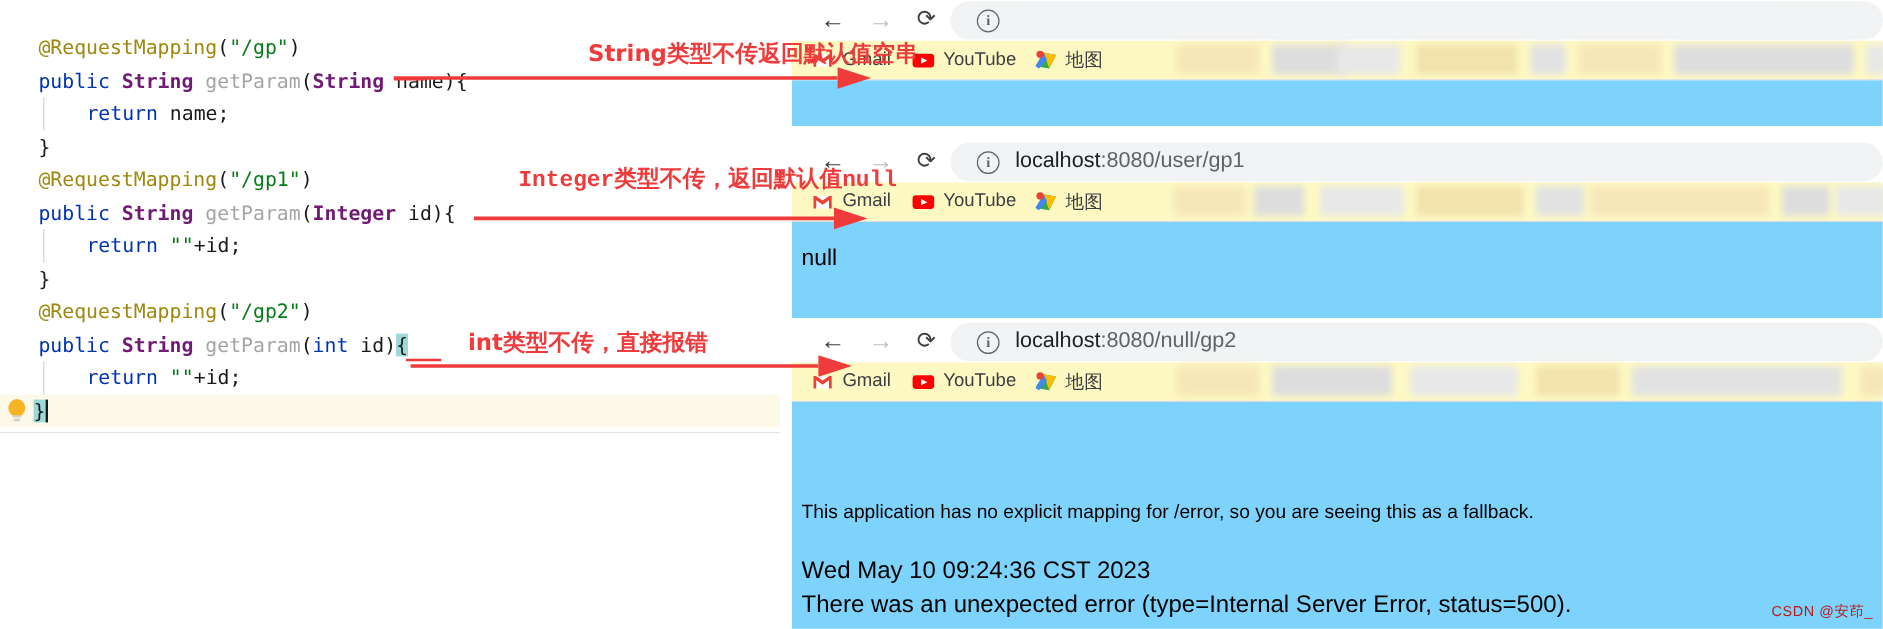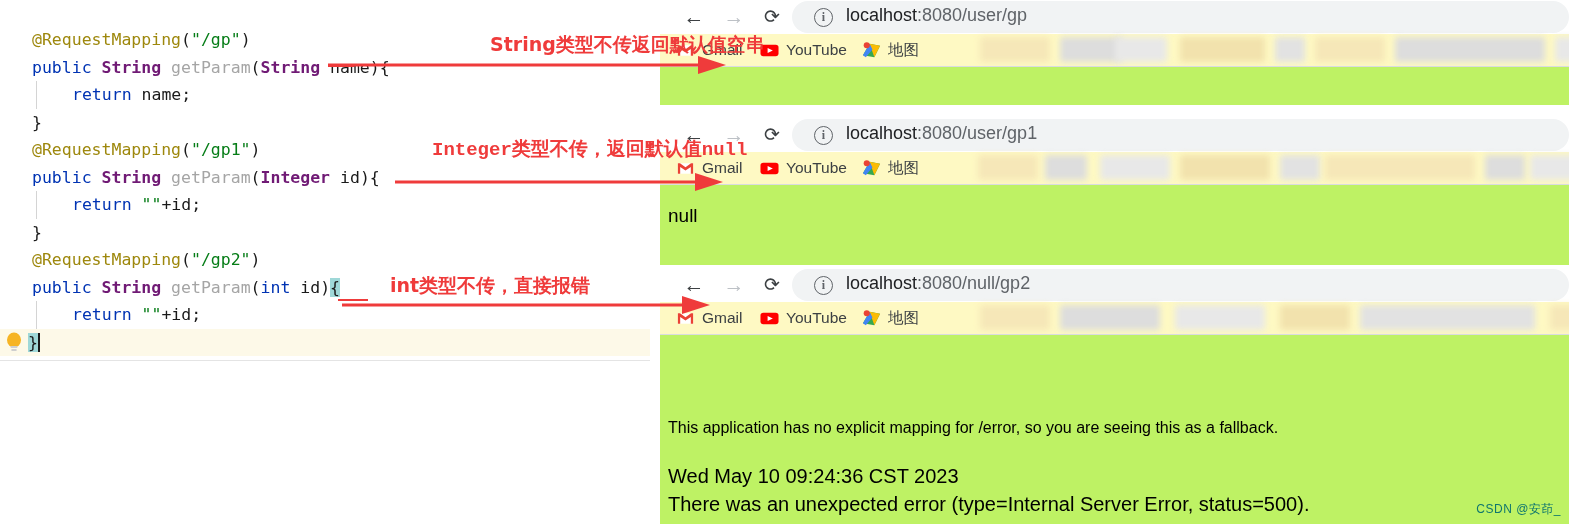--- a/index.html
+++ b/index.html
@@ -157,21 +157,21 @@
     border-radius: 2px;
     filter: blur(3px);
   }
   .page-sep {
     position: relative;
     height: 1px;
     background: #dadce0;
   }
   .page-body {
     position: relative;
-    background: #bef264;
+    background: #7dd3fc;
   }
   .page-text {
     position: absolute;
     left: 8px;
     font-size: 19px;
     color: #000000;
     font-family: "Liberation Sans", sans-serif;
   }
   .err-title {
     position: absolute;
@@ -195,21 +195,21 @@
     white-space: nowrap;
   }
   .anno-arrow { position: absolute; }
 
   
   .watermark {
     position: absolute;
     right: 8px;
     bottom: 6px;
     font-size: 12px;
-    color: #0f766e;
+    color: #b91c1c;
     letter-spacing: 0.5px;
   }
 </style>
 </head>
 <body>
 
 <div id="ide-pane">
   <div class="code-area" id="code-area"><div class="code-line"><span class="tok-ann">@RequestMapping</span><span class="tok-punct">(</span><span class="tok-str">"/gp"</span><span class="tok-punct">)</span></div><div class="code-line"><span class="tok-kw">public </span><span class="tok-type">String </span><span class="tok-method">getParam</span><span class="tok-punct">(</span><span class="tok-type">String </span><span class="tok-plain">name</span><span class="tok-punct">){</span></div><div class="code-line indented"><span class="guide"></span><span class="tok-kw">return </span><span class="tok-plain">name;</span></div><div class="code-line"><span class="tok-punct">}</span></div><div class="code-line"><span class="tok-ann">@RequestMapping</span><span class="tok-punct">(</span><span class="tok-str">"/gp1"</span><span class="tok-punct">)</span></div><div class="code-line"><span class="tok-kw">public </span><span class="tok-type">String </span><span class="tok-method">getParam</span><span class="tok-punct">(</span><span class="tok-type">Integer </span><span class="tok-plain">id</span><span class="tok-punct">){</span></div><div class="code-line indented"><span class="guide"></span><span class="tok-kw">return </span><span class="tok-str">""</span><span class="tok-plain">+id;</span></div><div class="code-line"><span class="tok-punct">}</span></div><div class="code-line"><span class="tok-ann">@RequestMapping</span><span class="tok-punct">(</span><span class="tok-str">"/gp2"</span><span class="tok-punct">)</span></div><div class="code-line"><span class="tok-kw">public </span><span class="tok-type">String </span><span class="tok-method">getParam</span><span class="tok-punct">(</span><span class="tok-kw">int </span><span class="tok-plain">id</span><span class="tok-punct">)</span><span class="tok-brace-hl">{</span></div><div class="code-line indented"><span class="guide"></span><span class="tok-kw">return </span><span class="tok-str">""</span><span class="tok-plain">+id;</span></div><div class="code-line lastline"><span class="tok-brace-hl">}</span><span class="caret"></span></div></div>
   <svg class="bulb-icon" viewBox="0 0 20 22">
     <ellipse cx="10" cy="9" rx="7" ry="7.5" fill="#f6b424"></ellipse>
@@ -219,21 +219,20 @@
   <div class="ide-divider"></div>
 </div>
 
 <div class="browser" id="browser-0" style="top:0px;">
   <div class="bw-chrome">
     <div class="nav-btn nav-back">←</div>
     <div class="nav-btn nav-fwd">→</div>
     <div class="nav-btn nav-reload">⟳</div>
     <div class="omnibox">
       <div class="omni-info">i</div>
-      <div class="omni-url"><b>localhost</b><span>:8080/user/gp</span></div>
     </div>
   </div>
   <div class="bookmarks" id="bm-0">
       <div class="bm" style="left: 16px;">
         <span class="bm-ico"><svg viewBox="0 0 20 20" width="19" height="19">
             <path d="M2 4.5h16v11H2z" fill="#fff"></path>
             <path d="M2 4.5v11h2.4V8.3L10 12.2l5.6-3.9v7.2H18v-11h-2.2L10 8.6 4.2 4.5z" fill="#ea4335"></path>
           </svg></span>
         <span>Gmail</span>
       </div>

